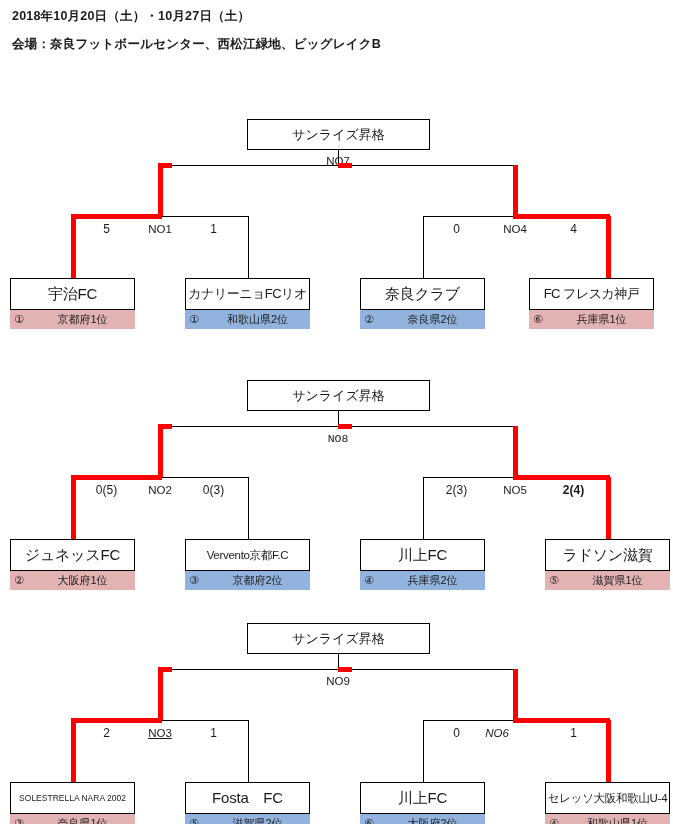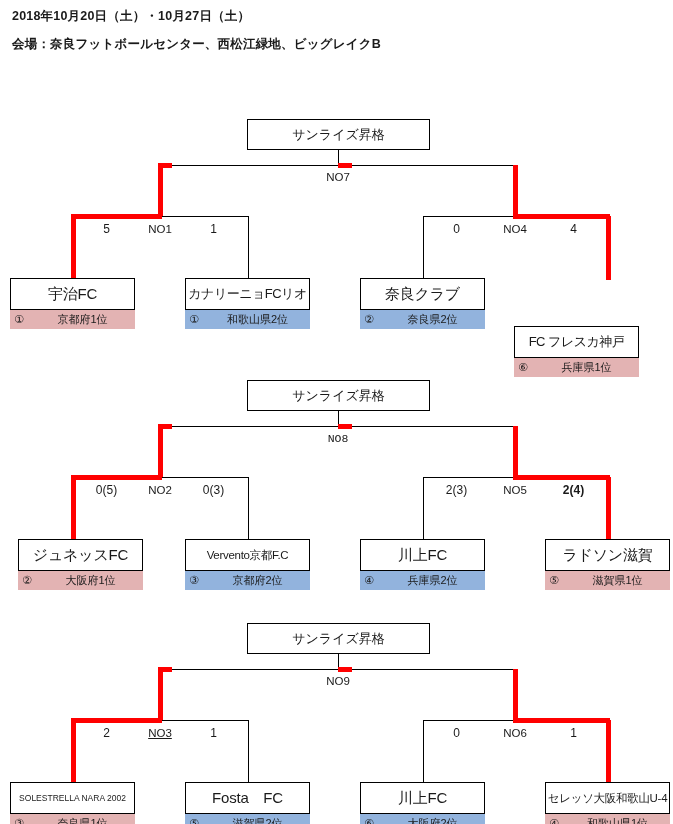--- a/index.html
+++ b/index.html
@@ -61,21 +61,21 @@
 <body>
 
 <div class="header" id="hdr-date">2018年10月20日（土）・10月27日（土）</div>
 <div class="header" id="hdr-venue">会場：奈良フットボールセンター、西松江緑地、ビッグレイクB</div>
 
 <div id="brackets-root">
     <div class="bracket" style="top: 105px;">
       <div class="title-box">サンライズ昇格</div>
       <div class="ln v" style="left: 338px; top: 45px; height: 15px;"></div>
       <div class="ln h" style="left: 160px; top: 60px; width: 355px;"></div>
-      <div class="nolabel" style="left: 298px; top: 66px; width: 80px;">NO7</div>
+      <div class="nolabel" style="left: 298px; top: 50px; width: 80px;">NO7</div>
       <div class="ln h" style="left: 72.5px; top: 111px; width: 175px;"></div>
       <div class="ln v" style="left: 72.5px; top: 111px; height: 62px;"></div>
       <div class="ln v" style="left: 247.5px; top: 111px; height: 62px;"></div>
       <div class="ln v" style="left: 160px; top: 60px; height: 51px;"></div>
       <div class="red v" style="left: 70.5px; top: 111px; height: 64px;"></div>
       <div class="red h" style="left: 70.5px; top: 109px; width: 91.5px;"></div>
       <div class="red v" style="left: 158px; top: 60px; height: 51px;"></div>
       <div class="red h" style="left: 158px; top: 58px; width: 14px;"></div>
       <div class="score" style="left: 78.5px; top: 117px; width: 56px;">5</div>
       <div class="nolabel" style="left: 120px; top: 118px; width: 80px;">NO1</div>
@@ -105,21 +105,21 @@
       <div class="score" style="left: 428.5px; top: 117px; width: 56px;">0</div>
       <div class="nolabel" style="left: 475px; top: 118px; width: 80px;">NO4</div>
       <div class="score" style="left: 545.5px; top: 117px; width: 56px;">4</div>
       <div class="team" style="left: 360px; top: 173px;">
         <div class="name">奈良クラブ</div>
         <div class="seed blue">
           <div class="num">②</div>
           <div class="txt">奈良県2位</div>
         </div>
       </div>
-      <div class="team" style="left: 514px; top: 173px; margin-top: 48px;">
+      <div class="team" style="left: 529px; top: 173px;">
         <div class="name wide">FC フレスカ神戸</div>
         <div class="seed pink">
           <div class="num">⑥</div>
           <div class="txt">兵庫県1位</div>
         </div>
       </div>
     </div>
     <div class="bracket" style="top: 366px;">
       <div class="title-box">サンライズ昇格</div>
       <div class="ln v" style="left: 338px; top: 45px; height: 15px;"></div>
@@ -129,21 +129,21 @@
       <div class="ln v" style="left: 72.5px; top: 111px; height: 62px;"></div>
       <div class="ln v" style="left: 247.5px; top: 111px; height: 62px;"></div>
       <div class="ln v" style="left: 160px; top: 60px; height: 51px;"></div>
       <div class="red v" style="left: 70.5px; top: 111px; height: 64px;"></div>
       <div class="red h" style="left: 70.5px; top: 109px; width: 91.5px;"></div>
       <div class="red v" style="left: 158px; top: 60px; height: 51px;"></div>
       <div class="red h" style="left: 158px; top: 58px; width: 14px;"></div>
       <div class="score" style="left: 78.5px; top: 117px; width: 56px;">0(5)</div>
       <div class="nolabel" style="left: 120px; top: 118px; width: 80px;">NO2</div>
       <div class="score" style="left: 185.5px; top: 117px; width: 56px;">0(3)</div>
-      <div class="team" style="left: 18px; top: 173px;">
+      <div class="team" style="left: 10px; top: 173px;">
         <div class="name">ジュネッスFC</div>
         <div class="seed pink">
           <div class="num">②</div>
           <div class="txt">大阪府1位</div>
         </div>
       </div>
       <div class="team" style="left: 185px; top: 173px;">
         <div class="name mid">Vervento京都F.C</div>
         <div class="seed blue">
           <div class="num">③</div>
@@ -208,21 +208,21 @@
       </div>
       <div class="ln h" style="left: 422.5px; top: 111px; width: 185px;"></div>
       <div class="ln v" style="left: 422.5px; top: 111px; height: 62px;"></div>
       <div class="ln v" style="left: 607.5px; top: 111px; height: 62px;"></div>
       <div class="ln v" style="left: 515px; top: 60px; height: 51px;"></div>
       <div class="red v" style="left: 605.5px; top: 111px; height: 64px;"></div>
       <div class="red h" style="left: 513px; top: 109px; width: 96.5px;"></div>
       <div class="red v" style="left: 513px; top: 60px; height: 51px;"></div>
       <div class="red h" style="left: 338px; top: 58px; width: 14px;"></div>
       <div class="score" style="left: 428.5px; top: 117px; width: 56px;">0</div>
-      <div class="nolabel" style="left: 475px; top: 118px; width: 80px;">NO6</div>
+      <div class="nolabel" style="left: 457px; top: 118px; width: 80px; font-style: italic;">NO6</div>
       <div class="score" style="left: 545.5px; top: 117px; width: 56px;">1</div>
       <div class="team" style="left: 360px; top: 173px;">
         <div class="name">川上FC</div>
         <div class="seed blue">
           <div class="num">⑥</div>
           <div class="txt">大阪府2位</div>
         </div>
       </div>
       <div class="team" style="left: 545px; top: 173px;">
         <div class="name mid">セレッソ大阪和歌山U-4</div>

